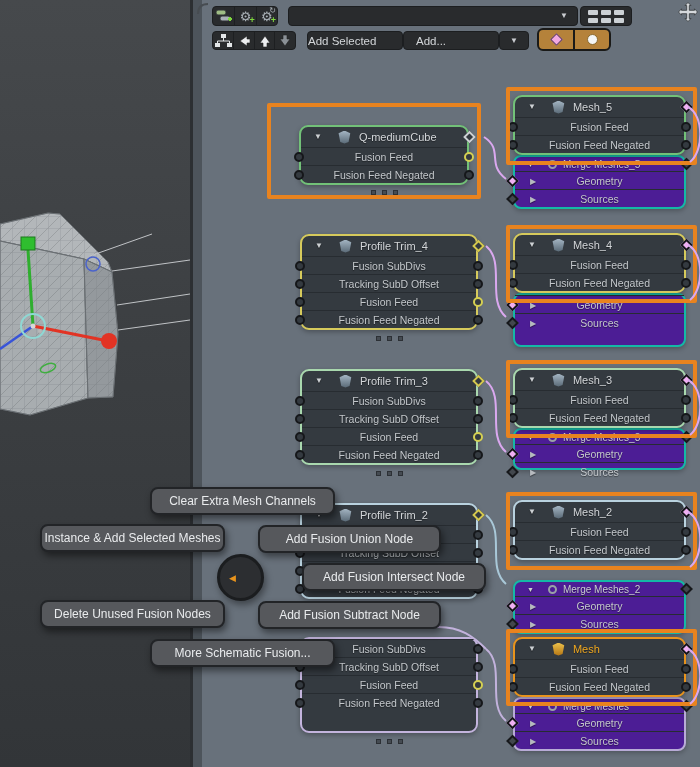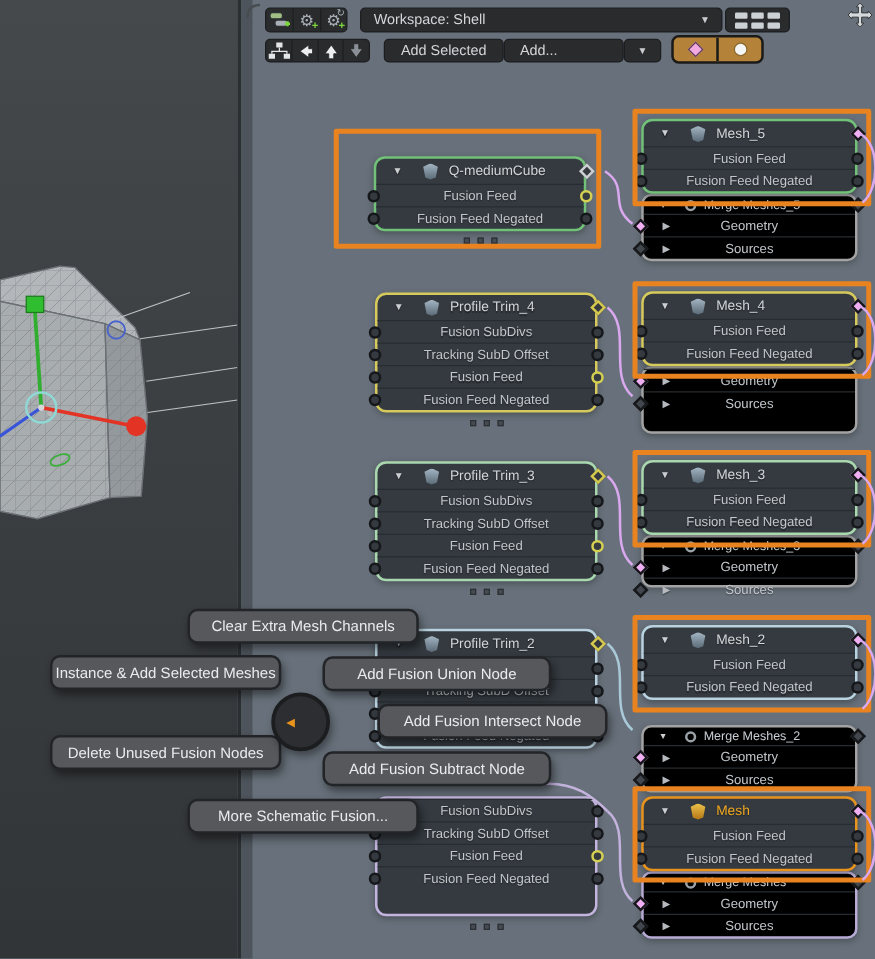--- a/index.html
+++ b/index.html
@@ -30,21 +30,21 @@
     border:2px solid #15171a;background:#343a40}
   .pc.l{left:-7px}.pc.r{right:-7px}
   .pc.yellow{border-color:#d5d052}
   .pd{position:absolute;top:50%;width:9px;height:9px;border:2px solid #15171a;background:#efaff2;
     transform:translateY(-50%) rotate(45deg)}
   .pd.l{left:-7px}.pd.r{right:-7px}
   .pd.yd{background:#343a40;border-color:#d5c94e}
   .pd.lightd{background:#343a40;border-color:#cdd0d3}
   .pd.darkd{background:#42474d;border-color:#16181b}
 
-  .mnode{position:absolute;background:#000000;border:2px solid #a3a3a3;border-radius:8px;z-index:4;
+  .mnode{position:absolute;background:#4c1d95;border:2px solid #14b8a6;border-radius:8px;z-index:4;
     box-shadow:0 2px 5px rgba(0,0,0,.25)}
   .mhead{position:relative;height:14px;display:flex;align-items:center}
   .mhead .tri{font-size:7px;margin-left:12px}
   .oicon{width:9px;height:9px;border-radius:50%;border:2px solid #9aa1a7;margin-left:14px;flex:0 0 auto}
   .mtitle{margin-left:6px;font-size:10px;color:#c9cdd1;white-space:nowrap;text-shadow:0 1px 1px rgba(0,0,0,.45)}
   .mrow{position:relative;height:18px;display:flex;align-items:center;justify-content:center;
     font-size:10.5px;color:#c3c7cb;border-top:1px solid #272c31;text-shadow:0 1px 1px rgba(0,0,0,.45)}
   .play{position:absolute;left:15px;top:50%;transform:translateY(-50%);font-size:8px;color:#b6babf}
 
   .dots{position:absolute;display:flex;gap:6px;z-index:6}
@@ -492,21 +492,21 @@
   <div class="hbox" style="left:506px;top:360px;width:191px;height:78px"></div>
   <div class="hbox" style="left:506px;top:492px;width:191px;height:78px"></div>
   <div class="hbox" style="left:506px;top:629px;width:191px;height:77px"></div>
 
   <div class="pbtn" style="left:150px;top:487px;width:185px">
       <span>Clear Extra Mesh Channels</span>
     </div>
   <div class="pbtn" style="left:40px;top:524px;width:185px">
       <span>Instance &amp; Add Selected Meshes</span>
     </div>
-  <div class="pbtn" style="left:40px;top:588px;width:185px">
+  <div class="pbtn" style="left:40px;top:600px;width:185px">
       <span>Delete Unused Fusion Nodes</span>
     </div>
   <div class="pbtn" style="left:150px;top:639px;width:185px">
       <span>More Schematic Fusion...</span>
     </div>
   <div class="pbtn" style="left:302px;top:563px;width:184px">
       <span>Add Fusion Intersect Node</span>
     </div>
   <div class="pbtn" style="left:258px;top:525px;width:183px">
       <span>Add Fusion Union Node</span>
@@ -532,21 +532,20 @@
         <span class="gear">⚙</span>
         <span class="plus">+</span>
       </div>
       <div class="cell" style="width:22px">
         <span class="gear">⚙</span>
         <span class="sync">↻</span>
         <span class="plus">+</span>
       </div>
     </div>
     <div class="tb" style="left:86px;top:6px;width:290px;height:20px">
-      <span class="ddtext">Workspace: Shell</span>
       <span class="caret ddcaret">▼</span>
     </div>
     <div class="tb" style="left:378px;top:6px;width:52px;height:20px;justify-content:center">
       <span class="gridic">
           <i></i>
           <i></i>
           <i></i>
           <i></i>
           <i></i>
           <i></i>
@@ -571,21 +570,21 @@
         <svg width="16" height="16">
           <path d="M3 10 L8 3 L13 10 H10 V14 H6 V10 Z" fill="#eceef0" stroke="#222" stroke-width="0.6"></path>
         </svg>
       </div>
       <div class="cell" style="width:21px">
         <svg width="16" height="16">
           <path d="M3 6 L8 13 L13 6 H10 V2 H6 V6 Z" fill="#8a9096" stroke="#222" stroke-width="0.6"></path>
         </svg>
       </div>
     </div>
-    <div class="tb" style="left:105px;top:31px;width:96px;height:19px;justify-content:center">
+    <div class="tb" style="left:105px;top:31px;width:96px;height:19px;justify-content:flex-start">
       <span>Add Selected</span>
     </div>
     <div class="tb" style="left:201px;top:31px;width:96px;height:19px;padding-left:12px">
       <span>Add...</span>
     </div>
     <div class="tb" style="left:297px;top:31px;width:30px;height:19px;justify-content:center">
       <span class="caret">▼</span>
     </div>
     <div class="toggle">
       <div class="tcell">

